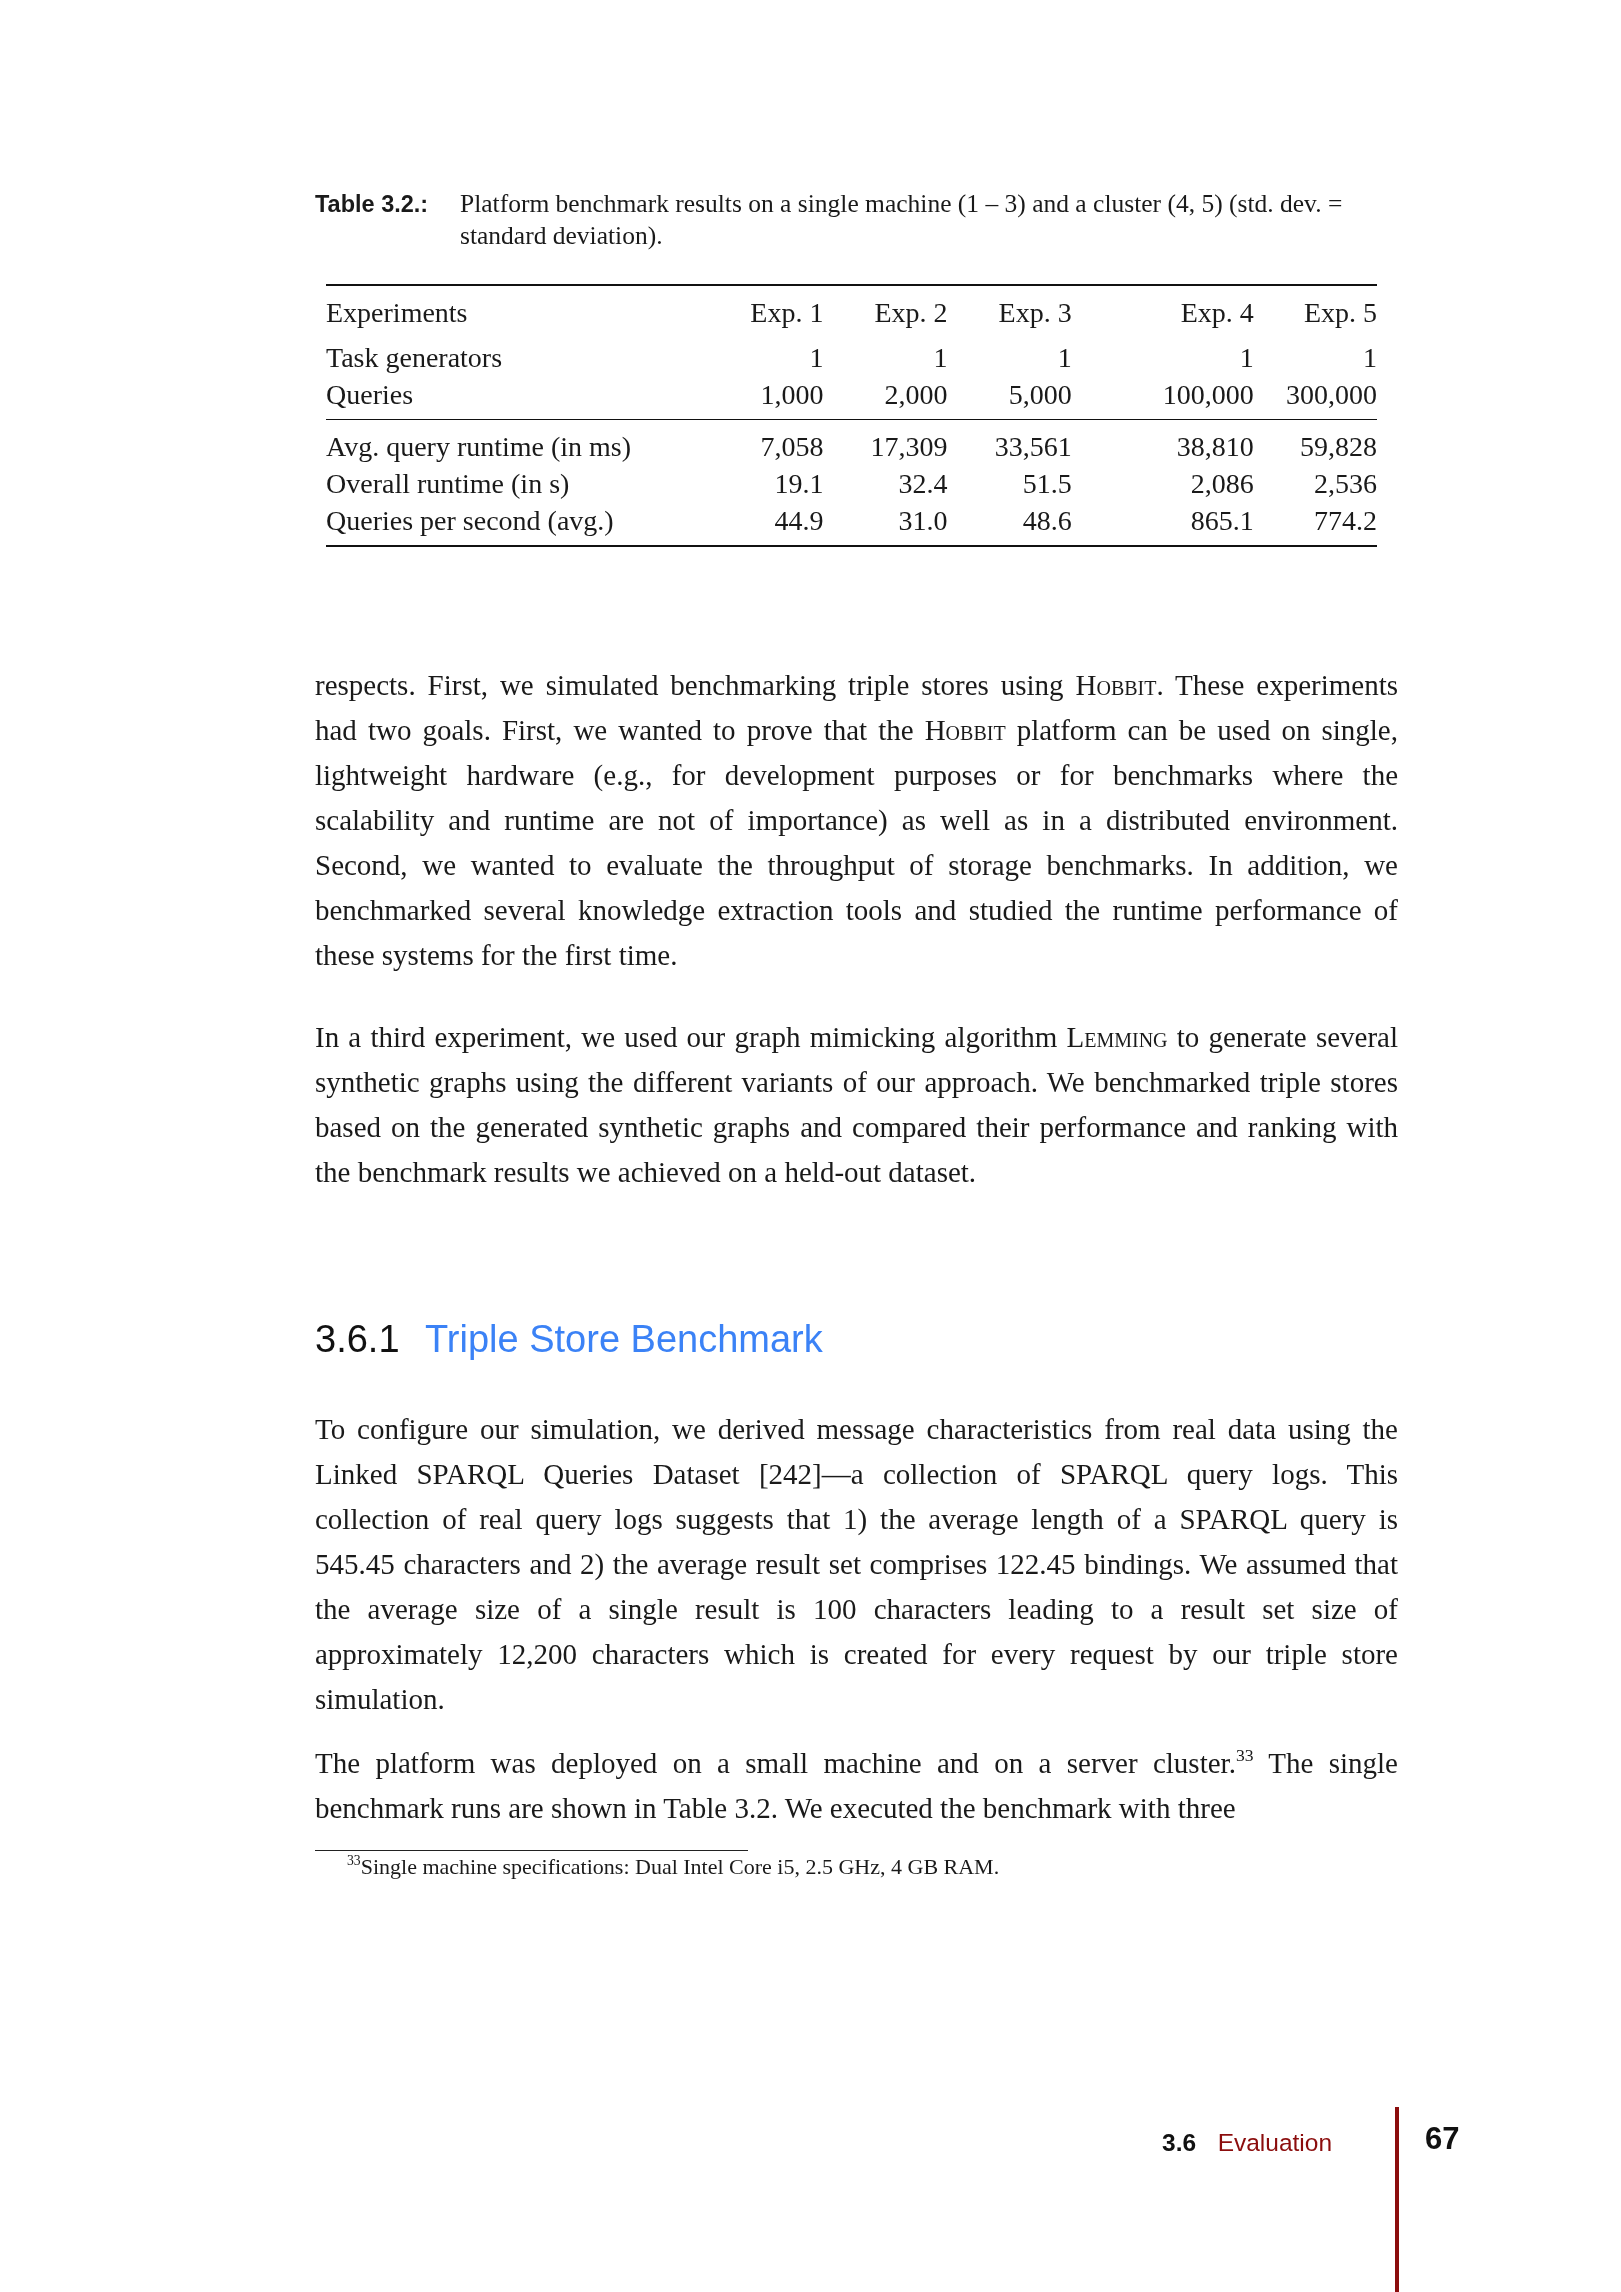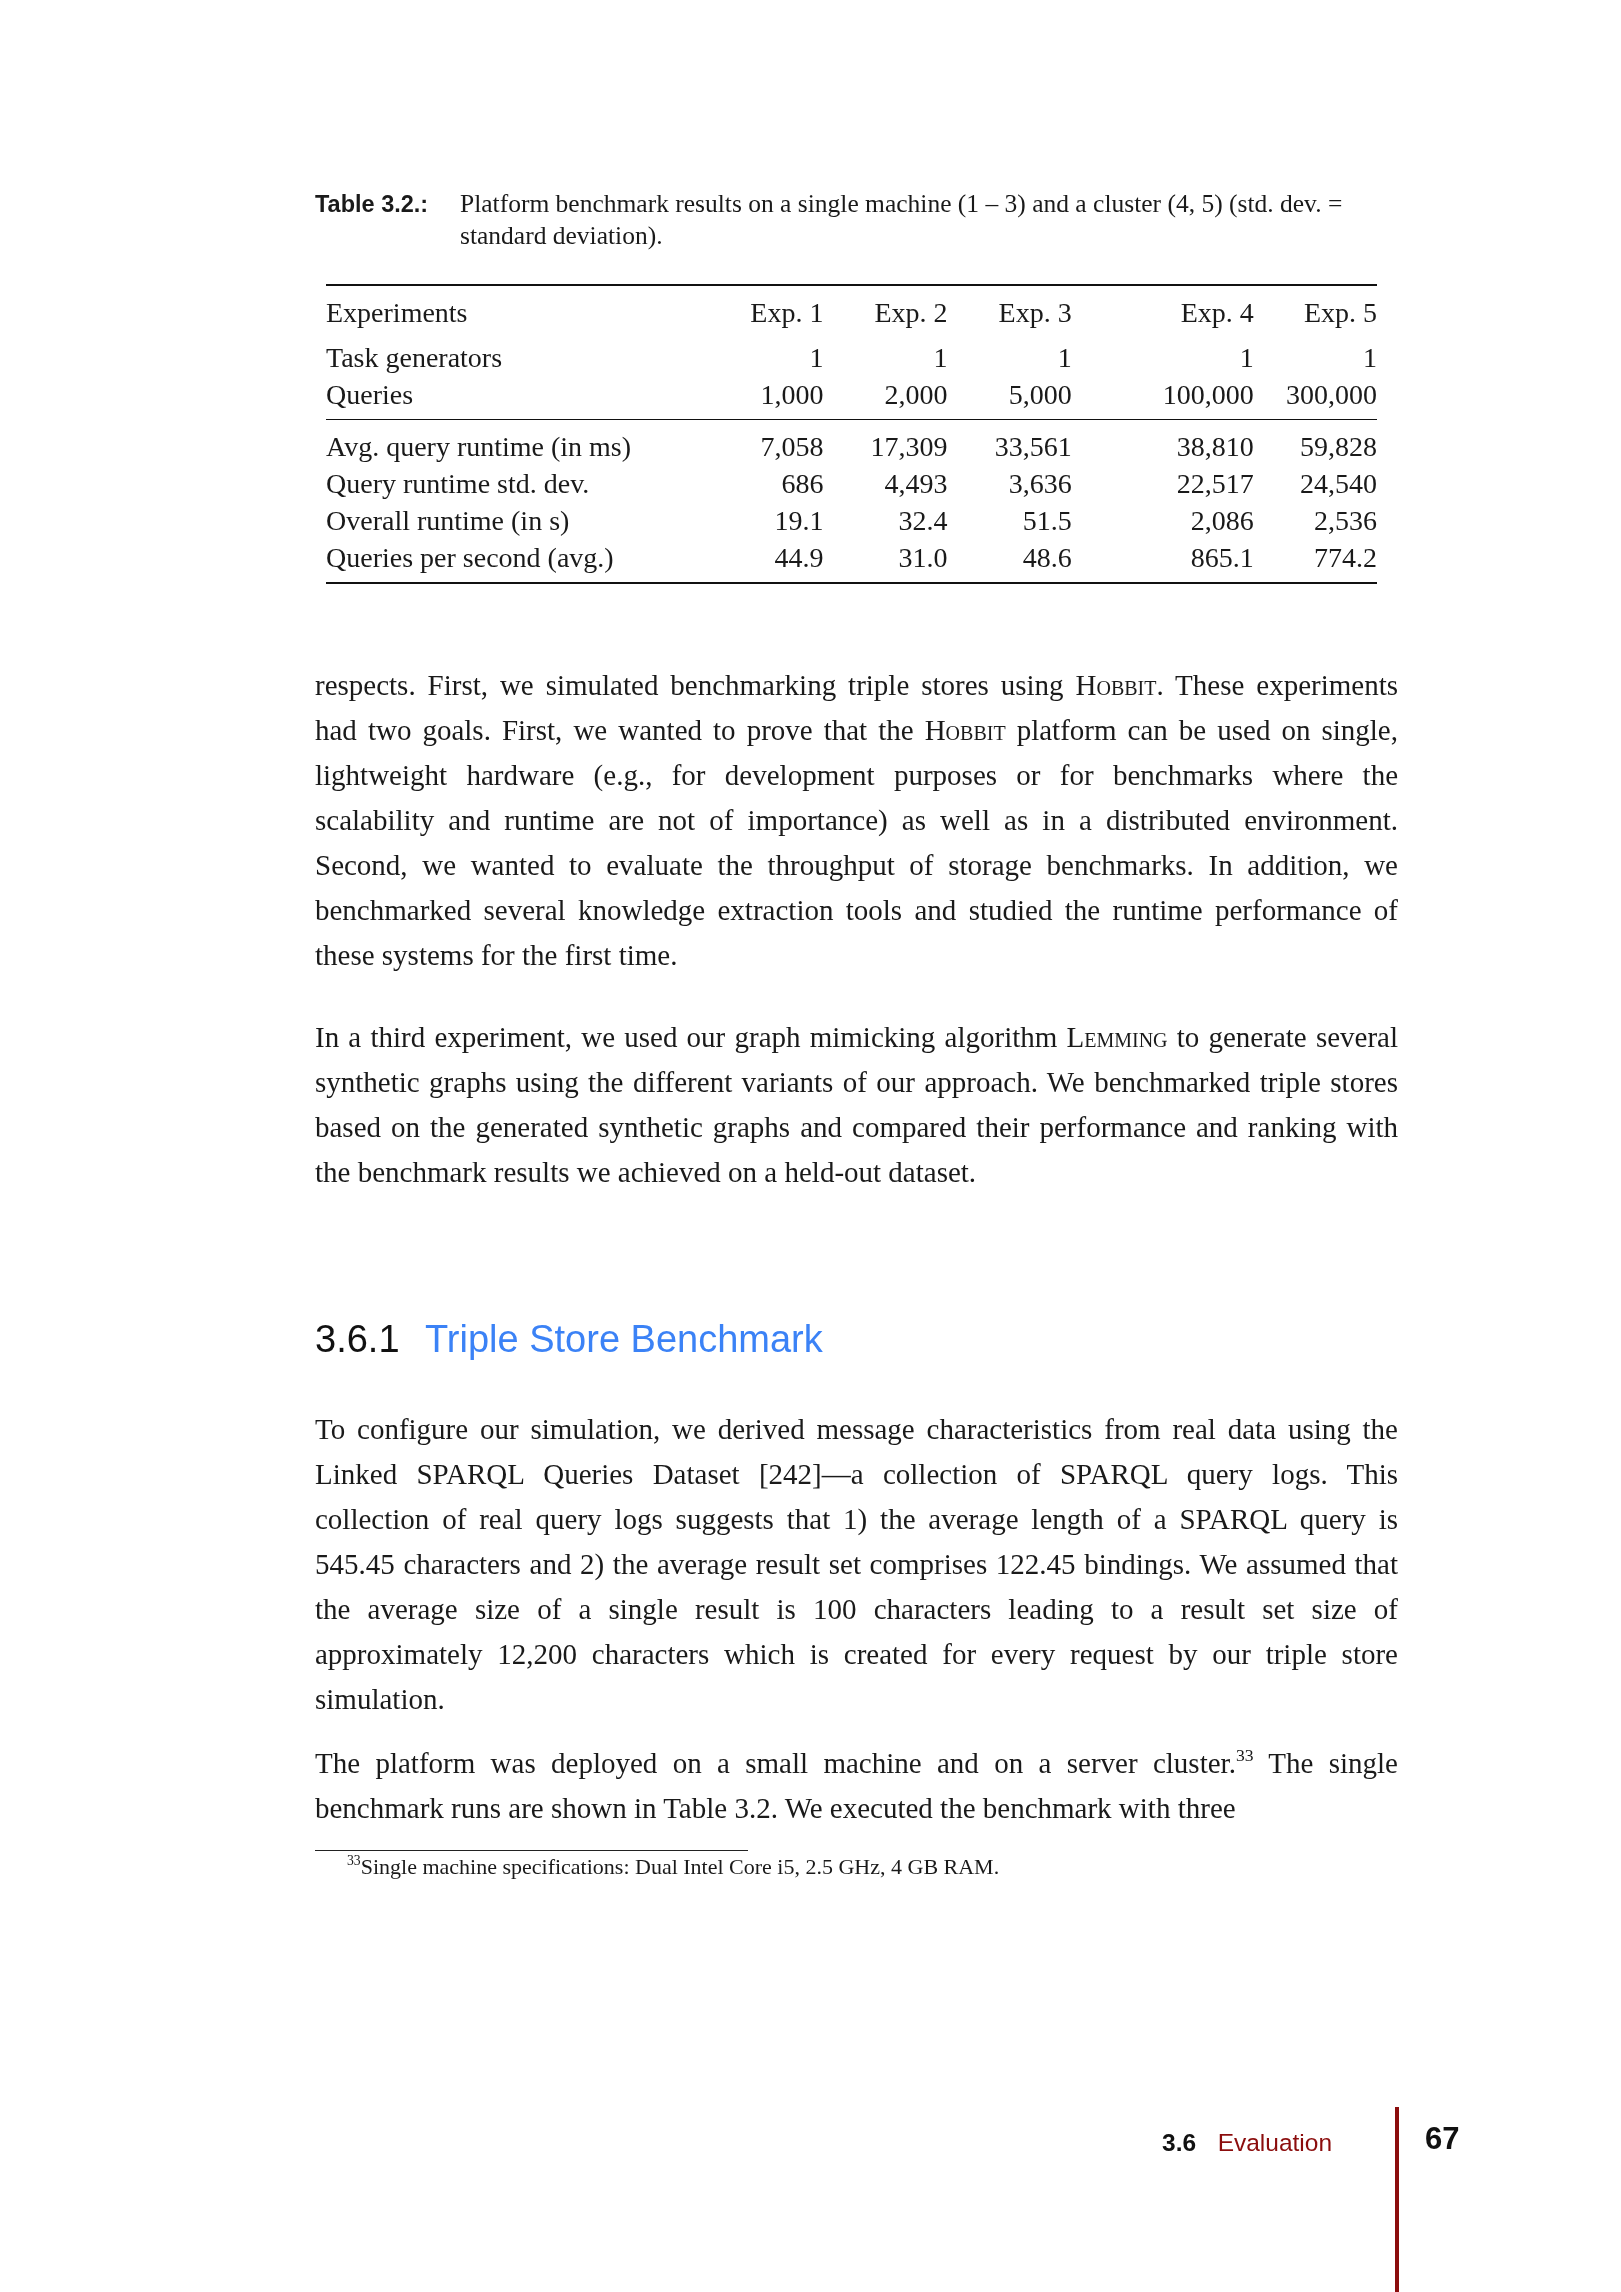--- a/index.html
+++ b/index.html
@@ -106,28 +106,20 @@
         </tr>
         <tr class="midrule pad-top">
           <td class="first">Avg. query runtime (in ms)</td>
           <td>7,058</td>
           <td>17,309</td>
           <td>33,561</td>
           <td>38,810</td>
           <td>59,828</td>
         </tr>
         <tr>
-          <td class="first">Query runtime std. dev.</td>
-          <td>686</td>
-          <td>4,493</td>
-          <td>3,636</td>
-          <td>22,517</td>
-          <td>24,540</td>
-        </tr>
-        <tr>
           <td class="first">Overall runtime (in s)</td>
           <td>19.1</td>
           <td>32.4</td>
           <td>51.5</td>
           <td>2,086</td>
           <td>2,536</td>
         </tr>
         <tr class="botrule pad-bot">
           <td class="first">Queries per second (avg.)</td>
           <td>44.9</td>

